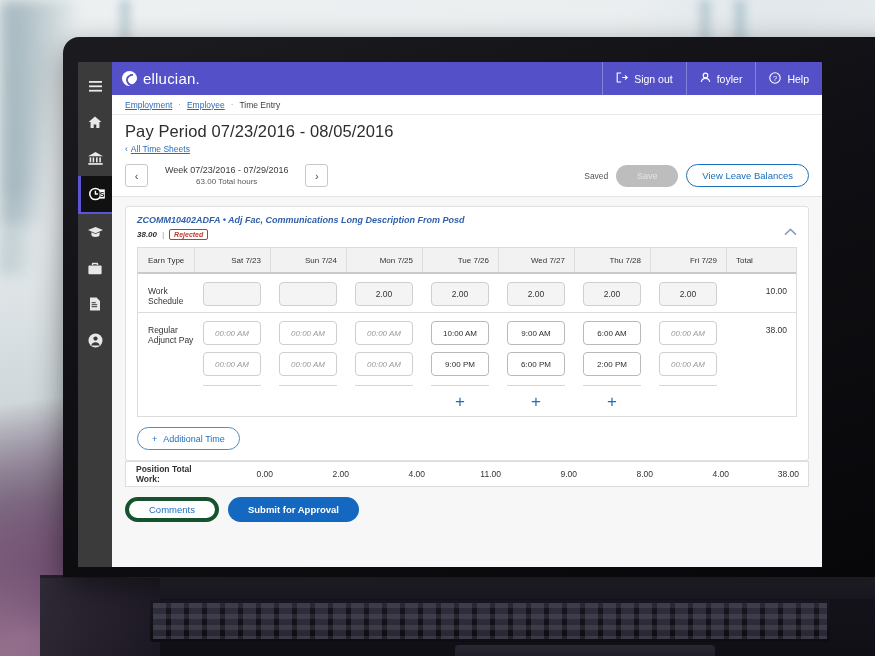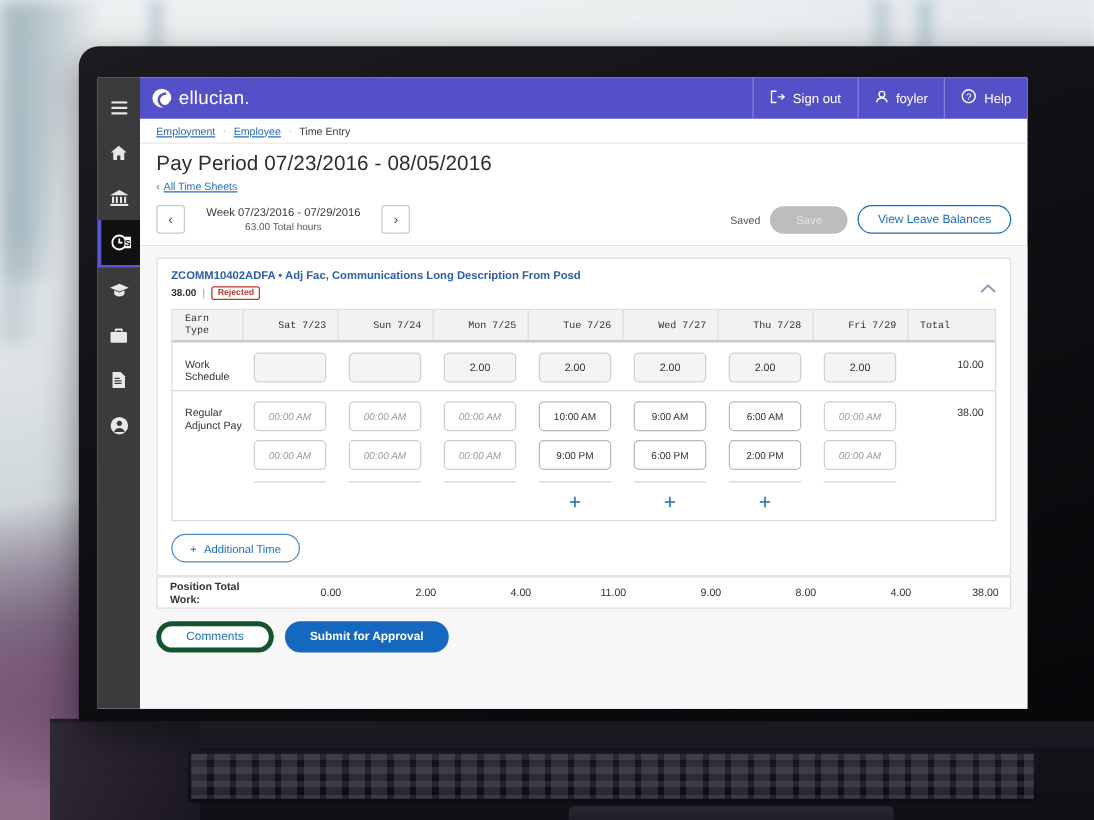--- a/index.html
+++ b/index.html
@@ -43,21 +43,21 @@
   .laptop-lid {
     position: absolute;
     left: 63px; top: 37px; width: 840px; height: 540px;
     background: linear-gradient(160deg, #1b1b20 0%, #101014 45%, #07070a 100%);
     border-radius: 16px 0 0 0;
     box-shadow: 0 10px 30px rgba(0,0,0,.45);
   }
   .laptop-screen {
     position: absolute;
     left: 78px; top: 62px; width: 744px; height: 505px;
-    background: #0c4a6e;
+    background: #14b8a6;
     overflow: hidden;
   }
   .laptop-base {
     position: absolute;
     left: 40px; top: 575px; width: 860px; height: 81px;
     background: linear-gradient(180deg, #24222b 0%, #15131b 28%, #100f15 100%);
   }
   .laptop-base::before {
     content:"";
     position:absolute; left:88px; top:2px; right:-30px; height:22px;
@@ -202,37 +202,37 @@
   }
 
   .scrollarea { flex:1; overflow:hidden; padding: 0 13px; background:#f7f7f7; }
 
   .job-card {
     margin-top: 9px;
     background:#fff;
     border:1px solid #e0e0e0;
     border-radius: 3px;
   }
-  .job-head { padding: 8px 11px 7px 11px; display:flex; align-items:flex-end; }
+  .job-head { padding: 8px 11px 7px 11px; display:flex; align-items:flex-end;font-style:italic; }
   .job-title { font-size: 9px; color:#2f5fa8; font-weight: bold; }
   .job-sub { font-size: 8px; color:#4a4a4a; margin-top: 2px; }
   .job-meta { margin-top: 4px; display:flex; align-items:center; gap:5px; }
   .job-hours { font-size: 8px; color:#2d2d2d; font-weight:bold; }
   .job-pipe { font-size: 8px; color:#999; }
   .badge-rejected {
     font-size: 7px; color:#c0392b;
     border:1px solid #c0392b; border-radius:2px;
     padding: 1px 4px; font-weight:bold;
   }
   .collapse-btn { margin-left:auto; color:#8aa0bf; cursor:pointer; padding-top:6px; }
 
   
   .grid { margin: 0 11px 10px 11px; border:1px solid #dcdcdc; background:#fff; }
   .grow { display:flex; align-items:stretch; }
-  .ghead { background:#f2f2f2; border-bottom:2px solid #c9c9c9;font-family:Liberation Mono, monospace; }
+  .ghead { background:#f2f2f2; border-bottom:2px solid #c9c9c9; }
   .gcell {
     flex: 0 0 76px;
     display:flex; align-items:center; justify-content:center;
     font-size: 8px; color:#333;
     position:relative;
   }
   .ghead .gcell {
     height: 24px;
     justify-content:flex-end;
     padding-right: 9px;

